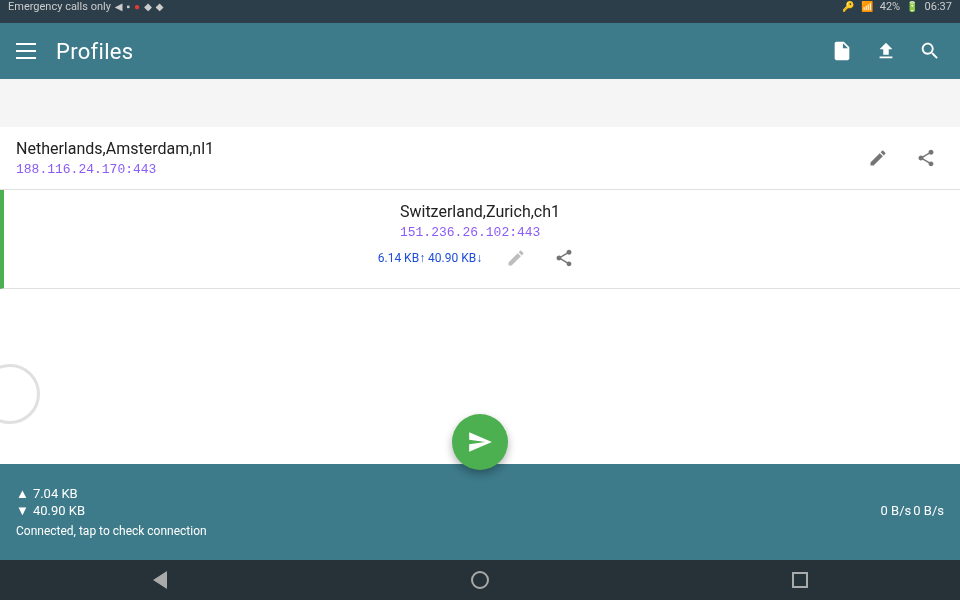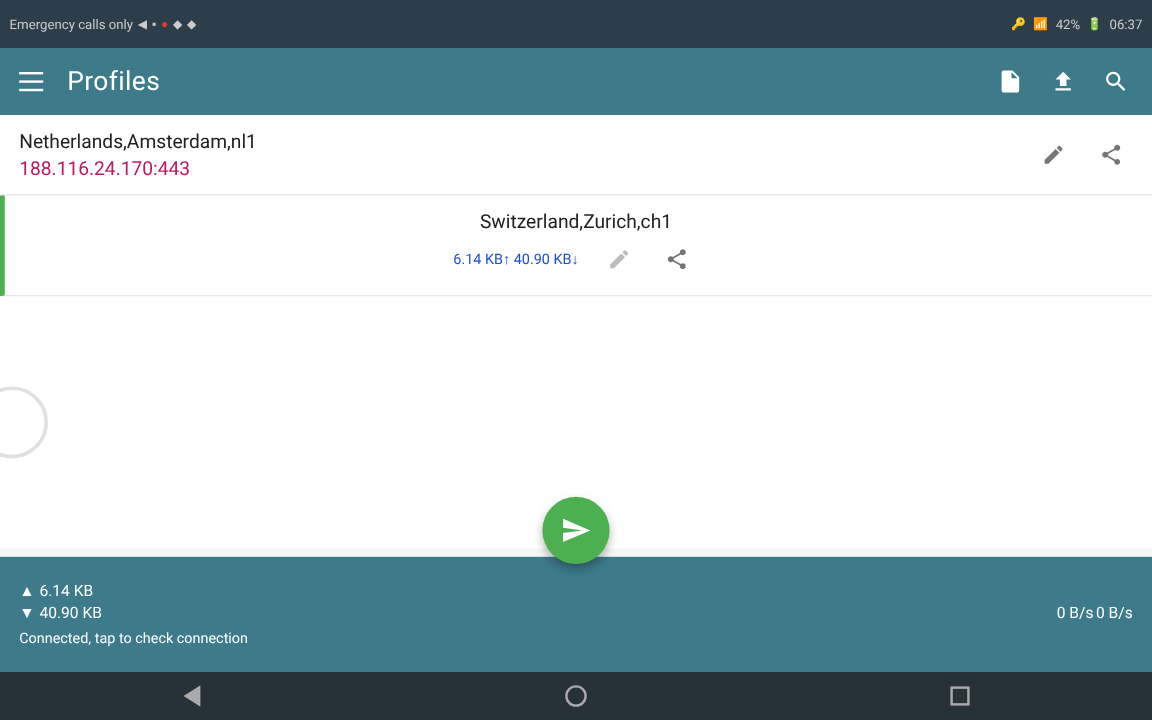--- a/index.html
+++ b/index.html
@@ -7,24 +7,24 @@
       width: 960px;
       height: 600px;
       font-family: 'Roboto', Arial, sans-serif;
       background: #f5f5f5;
       overflow: hidden;
       position: relative;
     }
 
     
     .status-bar {
-      height: 40px;
+      height: 23px;
       background: #2c3e4a;
       display: flex;
-      align-items: center;
+      align-items: flex-start;
       justify-content: space-between;
       padding: 0 8px;
       font-size: 11px;
       color: #ccc;
     }
     .status-bar-left {
       display: flex;
       align-items: center;
       gap: 4px;
     }
@@ -75,20 +75,21 @@
       display: block;
       width: 20px;
       height: 2px;
       background: white;
     }
 
     
     .content {
       background: white;
       position: relative;
+      margin-top: 48px;
     }
 
     
     .profile-item {
       border-bottom: 1px solid #e0e0e0;
       padding: 12px 16px;
       display: flex;
       align-items: center;
       position: relative;
       background: white;
@@ -101,22 +102,23 @@
     .profile-info {
       flex: 1;
     }
     .profile-name {
       font-size: 16px;
       color: #212121;
       font-weight: 400;
       margin-bottom: 4px;
     }
     .profile-ip {
-      font-size: 16px;
-      color: #be185d;
+      font-size: 13px;
+      color: #8b5cf6;
+      font-family: Liberation Mono, monospace;
     }
     .profile-actions {
       display: flex;
       align-items: center;
       gap: 12px;
     }
     .profile-stats {
       font-size: 12px;
       color: #1d4ed8;
       text-align: right;
@@ -326,20 +328,21 @@
         <svg viewBox="0 0 24 24" width="20" height="20" fill="#757575">
           <path d="M18 16.08c-.76 0-1.44.3-1.96.77L8.91 12.7c.05-.23.09-.46.09-.7s-.04-.47-.09-.7l7.05-4.11c.54.5 1.25.81 2.04.81 1.66 0 3-1.34 3-3s-1.34-3-3-3-3 1.34-3 3c0 .24.04.47.09.7L8.04 9.81C7.5 9.31 6.79 9 6 9c-1.66 0-3 1.34-3 3s1.34 3 3 3c.79 0 1.5-.31 2.04-.81l7.12 4.16c-.05.21-.08.43-.08.65 0 1.61 1.31 2.92 2.92 2.92 1.61 0 2.92-1.31 2.92-2.92s-1.31-2.92-2.92-2.92z"></path>
         </svg>
       </div>
     </div>
   </div>
 
   <div class="profile-item active">
     <div class="profile-info">
       <div class="profile-name">Switzerland,Zurich,ch1</div>
+      <div class="profile-ip">151.236.26.102:443</div>
     </div>
     <div class="profile-actions">
       <div class="profile-stats">6.14 KB↑ 40.90 KB↓</div>
       <div class="action-icon">
         <svg viewBox="0 0 24 24" width="20" height="20" fill="#bdbdbd">
           <path d="M3 17.25V21h3.75L17.81 9.94l-3.75-3.75L3 17.25zM20.71 7.04c.39-.39.39-1.02 0-1.41l-2.34-2.34c-.39-.39-1.02-.39-1.41 0l-1.83 1.83 3.75 3.75 1.83-1.83z"></path>
         </svg>
       </div>
       <div class="action-icon">
         <svg viewBox="0 0 24 24" width="20" height="20" fill="#757575">
@@ -358,21 +361,21 @@
   <svg viewBox="0 0 24 24" width="26" height="26" fill="white">
     <path d="M2.01 21L23 12 2.01 3 2 10l15 2-15 2z"></path>
   </svg>
 </div>
 
 <div class="bottom-status">
   <div class="status-stats">
     <div class="status-stat-left">
       <div class="stat-row">
         <span>▲</span>
-        <span>6.14 KB</span>
+        <span>7.04 KB</span>
       </div>
       <div class="stat-row">
         <span>▼</span>
         <span>40.90 KB</span>
       </div>
     </div>
     <div class="status-stat-right">
       <div class="stat-row">0 B/s</div>
       <div class="stat-row">0 B/s</div>
     </div>

